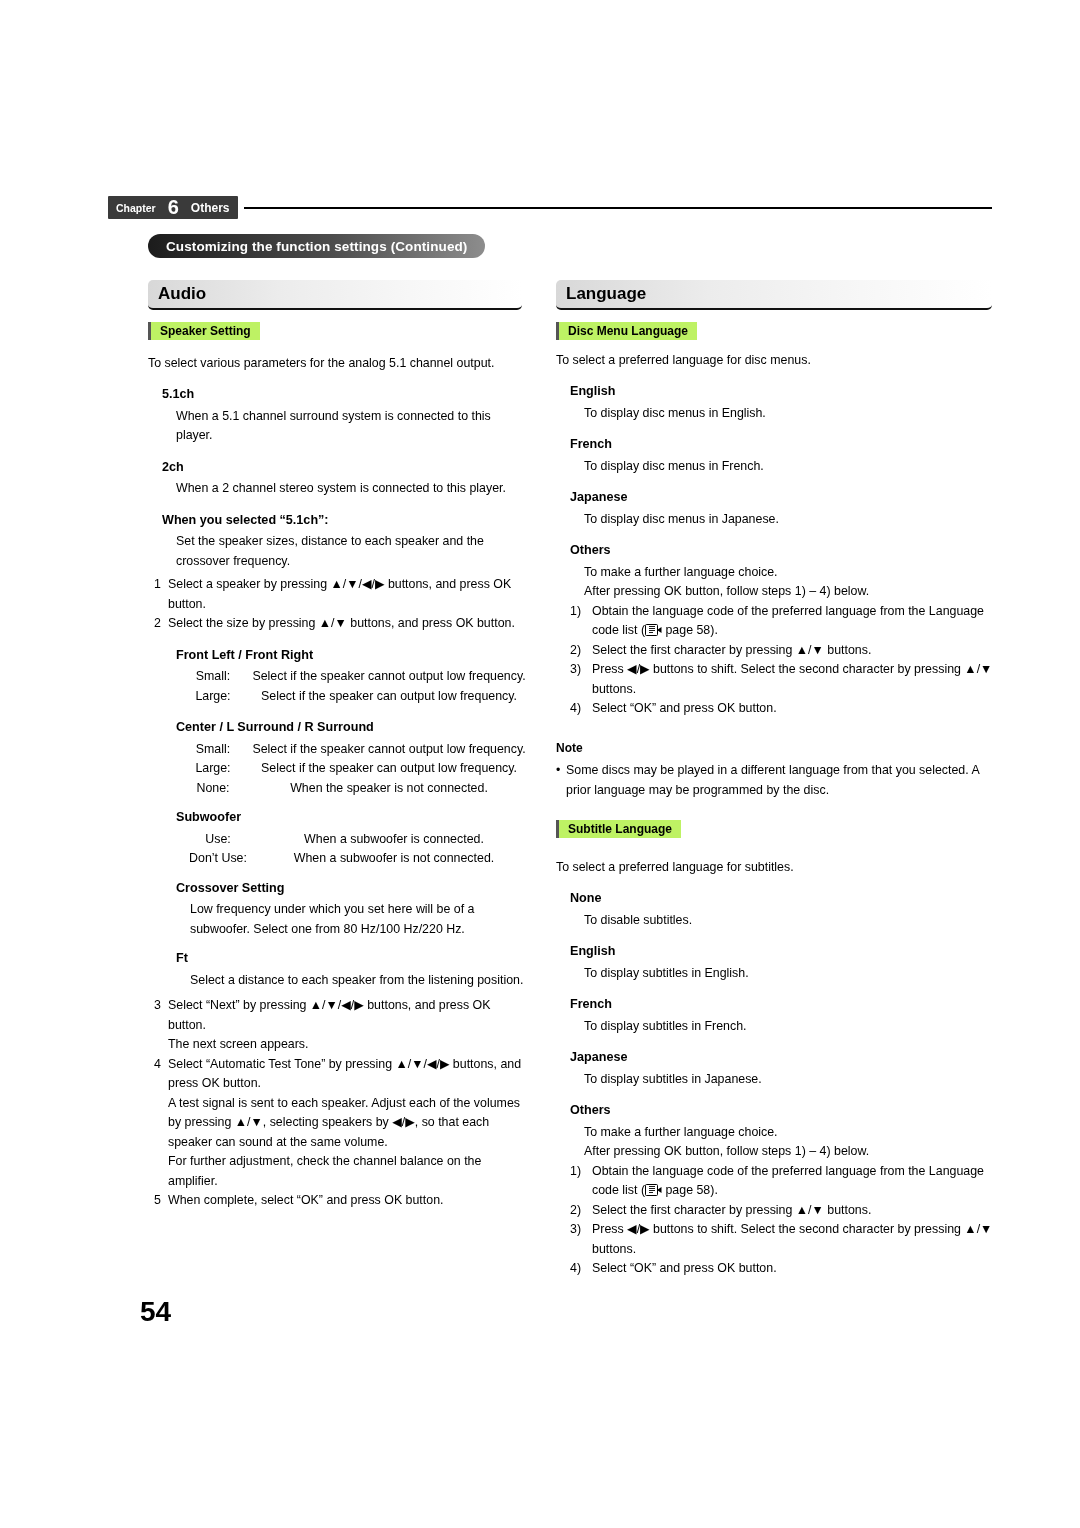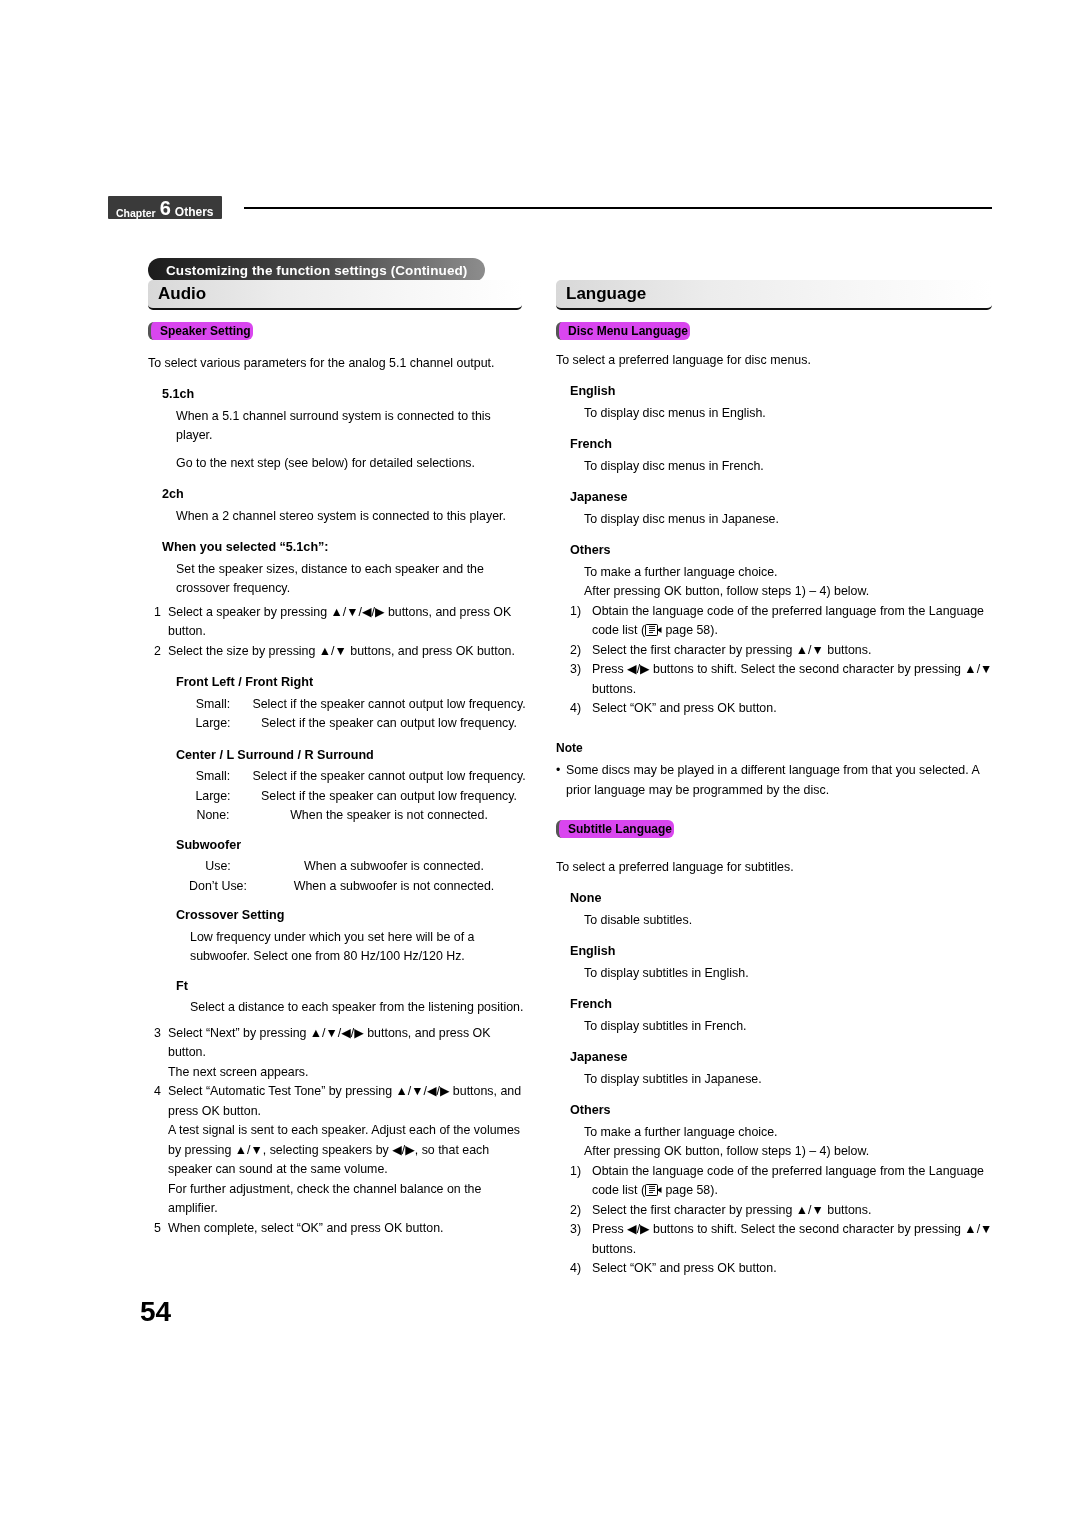--- a/index.html
+++ b/index.html
@@ -33,22 +33,22 @@
   .chapter-tab {
     position: absolute;
     left: 0; top: 0;
     height: 23px;
     background: #3a3a3a;
     color: #ffffff;
     font-size: 10.5px;
     font-weight: bold;
     padding: 0 8px 0 8px;
     display: flex;
-    align-items: flex-end;
-    gap: 4px;
+    align-items: center;
+    gap: 12px;
     border-radius: 1px;
   }
   .chapter-num {
     font-size: 20px;
     font-weight: bold;
     line-height: 20px;
     position: relative;
     top: -1px;
   }
   .chapter-others {
@@ -72,21 +72,20 @@
     height: 24px;
     border-radius: 12px;
     background: linear-gradient(to right, #1c1c1c 0%, #4d4d4d 55%, #8d8d8d 100%);
     color: #ffffff;
     font-size: 13.5px;
     font-weight: bold;
     display: flex;
     align-items: center;
     padding: 0 18px;
     letter-spacing: 0.1px;
-    margin-top: 24px;
   }
 
   
   .sect-bar {
     position: absolute;
     height: 30px;
     border-radius: 5px;
     background: linear-gradient(to right, #d8d8d8 0%, #ececec 35%, #f7f7f7 70%, #ffffff 100%);
     border-bottom: 2px solid #111;
     display: flex;
@@ -98,28 +97,27 @@
     font-weight: bold;
     padding-left: 10px;
     color: #000;
   }
   #sect-audio { left: 148px; top: 280px; width: 374px; align-items: center; }
   #sect-language { left: 556px; top: 280px; width: 436px; }
 
   
   .chip {
     display: inline-block;
-    background: #d946ef;
+    background: #bef264;
     color: #000;
     font-size: 12px;
     font-weight: bold;
-    padding: 3px 2px 3px 9px;
+    padding: 3px 9px 3px 9px;
     border-left: 3px solid #555;
     line-height: 12px;
-    border-radius: 6px;
   }
 
   
   .col {
     position: absolute;
     top: 322px;
     font-size: 12.4px;
     line-height: 19.5px;
   }
   #col-left { left: 148px; width: 380px; }
@@ -219,21 +217,20 @@
   </div>
 
   <div class="col" id="col-left">
 
     <div class="chip">Speaker Setting</div>
 
     <div class="p body-txt" style="margin-top:12px;">To select various parameters for the analog 5.1 channel output.</div>
 
     <div class="h-bold ind1">5.1ch</div>
     <div class="p ind2">When a 5.1 channel surround system is connected to this player.</div>
-    <div class="p ind2" style="margin-top:8px;">Go to the next step (see below) for detailed selections.</div>
 
     <div class="h-bold ind1">2ch</div>
     <div class="p ind2">When a 2 channel stereo system is connected to this player.</div>
 
     <div class="h-bold ind1">When you selected “5.1ch”:</div>
     <div class="p ind2">Set the speaker sizes, distance to each speaker and the crossover frequency.</div>
 
     <div class="num ind1" style="margin-top:4px;">
       <span class="n">1</span>
       <span class="t">Select a speaker by pressing ▲/▼/◀/▶ buttons, and press OK button.</span>
@@ -271,21 +268,21 @@
     <div class="lbl w2">
       <span class="l">Use:</span>
       <span class="d">When a subwoofer is connected.</span>
     </div>
     <div class="lbl w2">
       <span class="l">Don’t Use:</span>
       <span class="d">When a subwoofer is not connected.</span>
     </div>
 
     <div class="h-bold ind2 tight">Crossover Setting</div>
-    <div class="p ind3">Low frequency under which you set here will be of a subwoofer. Select one from 80 Hz/100 Hz/120 Hz.</div>
+    <div class="p ind3">Low frequency under which you set here will be of a subwoofer. Select one from 80 Hz/100 Hz/220 Hz.</div>
 
     <div class="h-bold ind2 tight">Ft</div>
     <div class="p ind3">Select a distance to each speaker from the listening position.</div>
 
     <div class="num ind1" style="margin-top:6px;">
       <span class="n">3</span>
       <span class="t">Select “Next” by pressing ▲/▼/◀/▶ buttons, and press OK button.</span>
     </div>
     <div class="p" style="margin-left:20px;">The next screen appears.</div>
 

